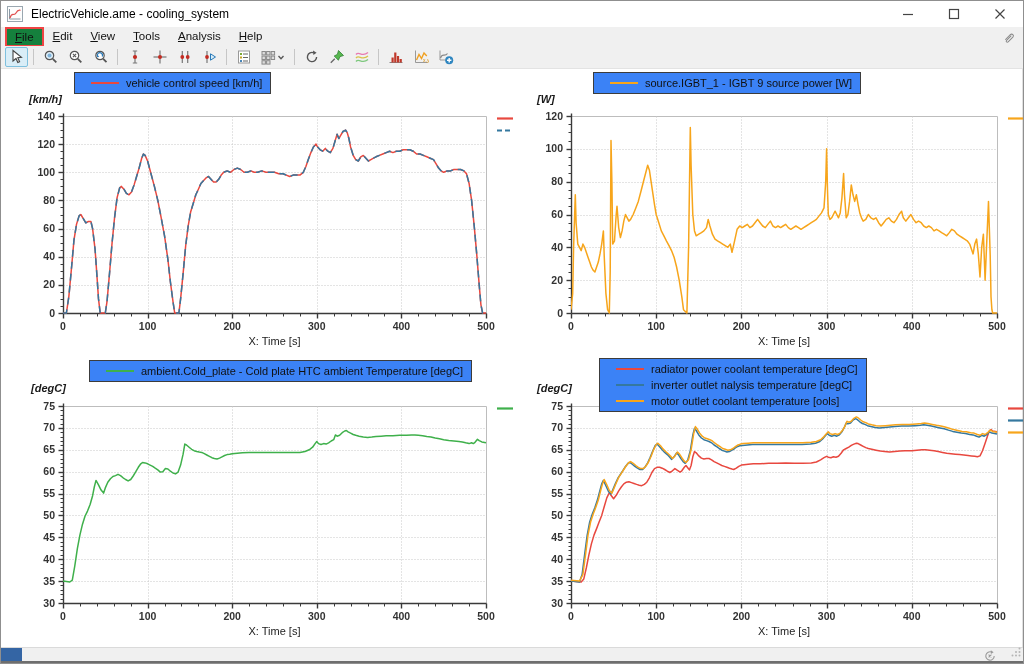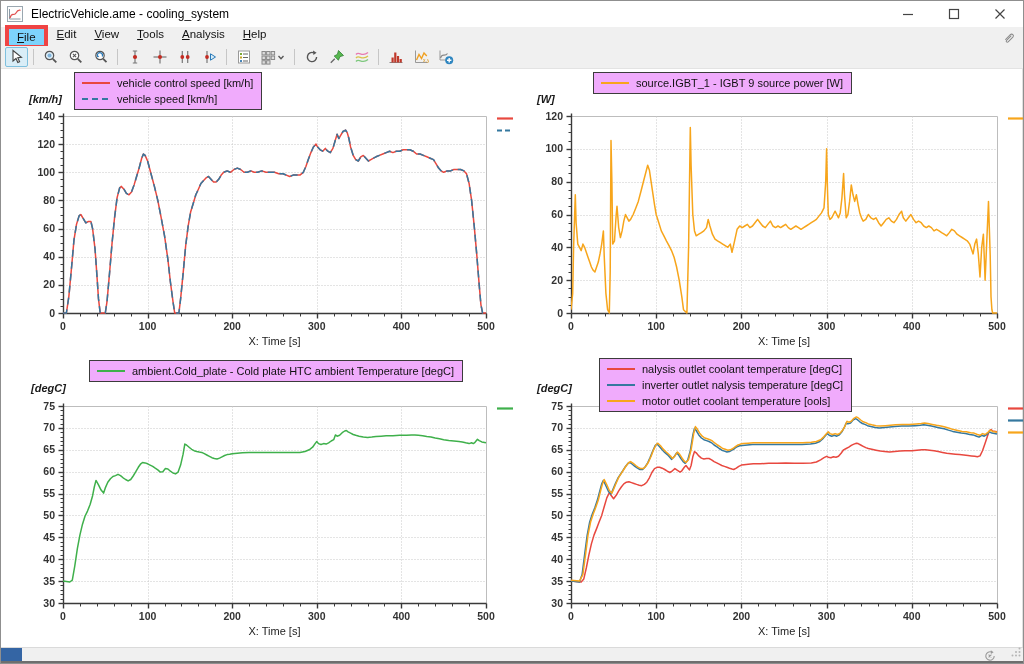--- a/index.html
+++ b/index.html
@@ -8,33 +8,33 @@
     font-family:"Liberation Sans",sans-serif;overflow:hidden;display:flex;flex-direction:column;}
   
   .titlebar{height:26px;background:#ffffff;display:flex;align-items:center;padding-left:6px;flex:0 0 auto;}
   .app-icon{width:18px;height:18px;margin-right:6px;display:flex;align-items:center;}
   .title-text{font-size:12px;color:#000;}
   .win-controls{margin-left:auto;display:flex;height:100%;}
   .winbtn{width:46px;height:100%;display:flex;align-items:center;justify-content:center;color:#444;}
   
   .menubar{height:19px;background:#f0f0f0;display:flex;align-items:center;padding-left:4px;flex:0 0 auto;}
   .menu-item{font-size:11.5px;color:#111;padding:2px 8px;border:1px solid transparent;}
-  .menu-item.hl{background:#7dd3fc;border:4px solid #ef4444;}
+  .menu-item.hl{background:#15803d;border:2px solid #ef4444;}
   .menubar-right{margin-left:auto;margin-right:8px;display:flex;align-items:center;}
   
   .toolbar{height:23px;background:#f0f0f0;border-bottom:1px solid #e3e3e3;display:flex;align-items:center;
     padding-left:3px;flex:0 0 auto;}
   .tbtn{width:23px;height:20px;display:flex;align-items:center;justify-content:center;border:1px solid transparent;border-radius:2px;margin:0 1px;}
   .tbtn.wide{width:32px;}
   .tbtn.selected{background:#d9edf7;border-color:#7fc0de;}
   .tsep{width:1px;height:16px;background:#c6c6c6;margin:0 4px;flex:0 0 auto;}
   
   .main{position:relative;flex:1 1 auto;background:#fff;border-right:1px solid #e0e0e0;}
   .cell{position:absolute;}
-  .legend{position:absolute;background:#f0abfc;border:1px solid #3c3c3c;padding:2px 8px 2px 6px;z-index:3;}
+  .legend{position:absolute;background:#3b82f6;border:1px solid #3c3c3c;padding:2px 8px 2px 15px;z-index:3;}
   .legend-row{display:flex;align-items:center;height:16px;}
   .legend-label{font-size:11px;color:#111;white-space:nowrap;}
   .unit-label{position:absolute;font-weight:bold;font-size:11px;color:#1a1a1a;z-index:2;font-style:italic;}
   
   .statusbar{height:16px;background:#f0f0f0;border-top:1px solid #dadada;flex:0 0 auto;position:relative;}
   .status-blue{position:absolute;left:0;top:0;width:21px;height:100%;background:#3465a4;}
   .status-refresh{position:absolute;right:26px;top:1px;}
   .resize-grip{position:absolute;right:2px;bottom:2px;}
   .window-bottom-edge{position:absolute;left:0;right:0;bottom:0;height:2px;background:#6e6e6e;}
 </style>
@@ -224,26 +224,20 @@
 
   <div class="main" id="plots">
       <div class="cell" style="left: 0px; top: 0px; width: 512px; height: 284px;">
         <div class="unit-label" style="left: 28px; top: 24px;">[km/h]</div>
         <div class="legend" style="left: 73px; top: 3px;">
           <div class="legend-row">
             <svg width="30" height="10" style="margin-right: 6px;">
               <line x1="1" y1="5" x2="29" y2="5" stroke="#e8483f" stroke-width="2"></line>
             </svg>
             <span class="legend-label">vehicle control speed [km/h]</span>
-          </div>
-          <div class="legend-row">
-            <svg width="30" height="10" style="margin-right: 6px;">
-              <line x1="1" y1="5" x2="29" y2="5" stroke="#35789f" stroke-width="2" stroke-dasharray="6,4"></line>
-            </svg>
-            <span class="legend-label">vehicle speed [km/h]</span>
           </div>
         </div>
         <svg width="512" height="284" style="position: absolute; left: 0px; top: 0px;">
           <g>
             <line x1="62.5" y1="47.5" x2="485.5" y2="47.5" stroke="#bdbdbd"></line>
             <line x1="485.5" y1="47.5" x2="485.5" y2="244.5" stroke="#bdbdbd"></line>
             <line x1="147.5" y1="47.5" x2="147.5" y2="244.5" stroke="#c9c9c9" stroke-dasharray="1,2"></line>
             <line x1="231.5" y1="47.5" x2="231.5" y2="244.5" stroke="#c9c9c9" stroke-dasharray="1,2"></line>
             <line x1="316.5" y1="47.5" x2="316.5" y2="244.5" stroke="#c9c9c9" stroke-dasharray="1,2"></line>
             <line x1="400.5" y1="47.5" x2="400.5" y2="244.5" stroke="#c9c9c9" stroke-dasharray="1,2"></line>
@@ -576,21 +570,21 @@
           </g>
         </svg>
       </div>
       <div class="cell" style="left: 512px; top: 284px; width: 512px; height: 298px;">
         <div class="unit-label" style="left: 24px; top: 29px;">[degC]</div>
         <div class="legend" style="left: 86px; top: 5px;">
           <div class="legend-row">
             <svg width="30" height="10" style="margin-right: 6px;">
               <line x1="1" y1="5" x2="29" y2="5" stroke="#e8483f" stroke-width="2"></line>
             </svg>
-            <span class="legend-label">nalysis outlet coolant temperature [degC]</span>
+            <span class="legend-label">radiator power coolant temperature [degC]</span>
           </div>
           <div class="legend-row">
             <svg width="30" height="10" style="margin-right: 6px;">
               <line x1="1" y1="5" x2="29" y2="5" stroke="#35789f" stroke-width="2"></line>
             </svg>
             <span class="legend-label">inverter outlet nalysis temperature [degC]</span>
           </div>
           <div class="legend-row">
             <svg width="30" height="10" style="margin-right: 6px;">
               <line x1="1" y1="5" x2="29" y2="5" stroke="#f7a51b" stroke-width="2"></line>

